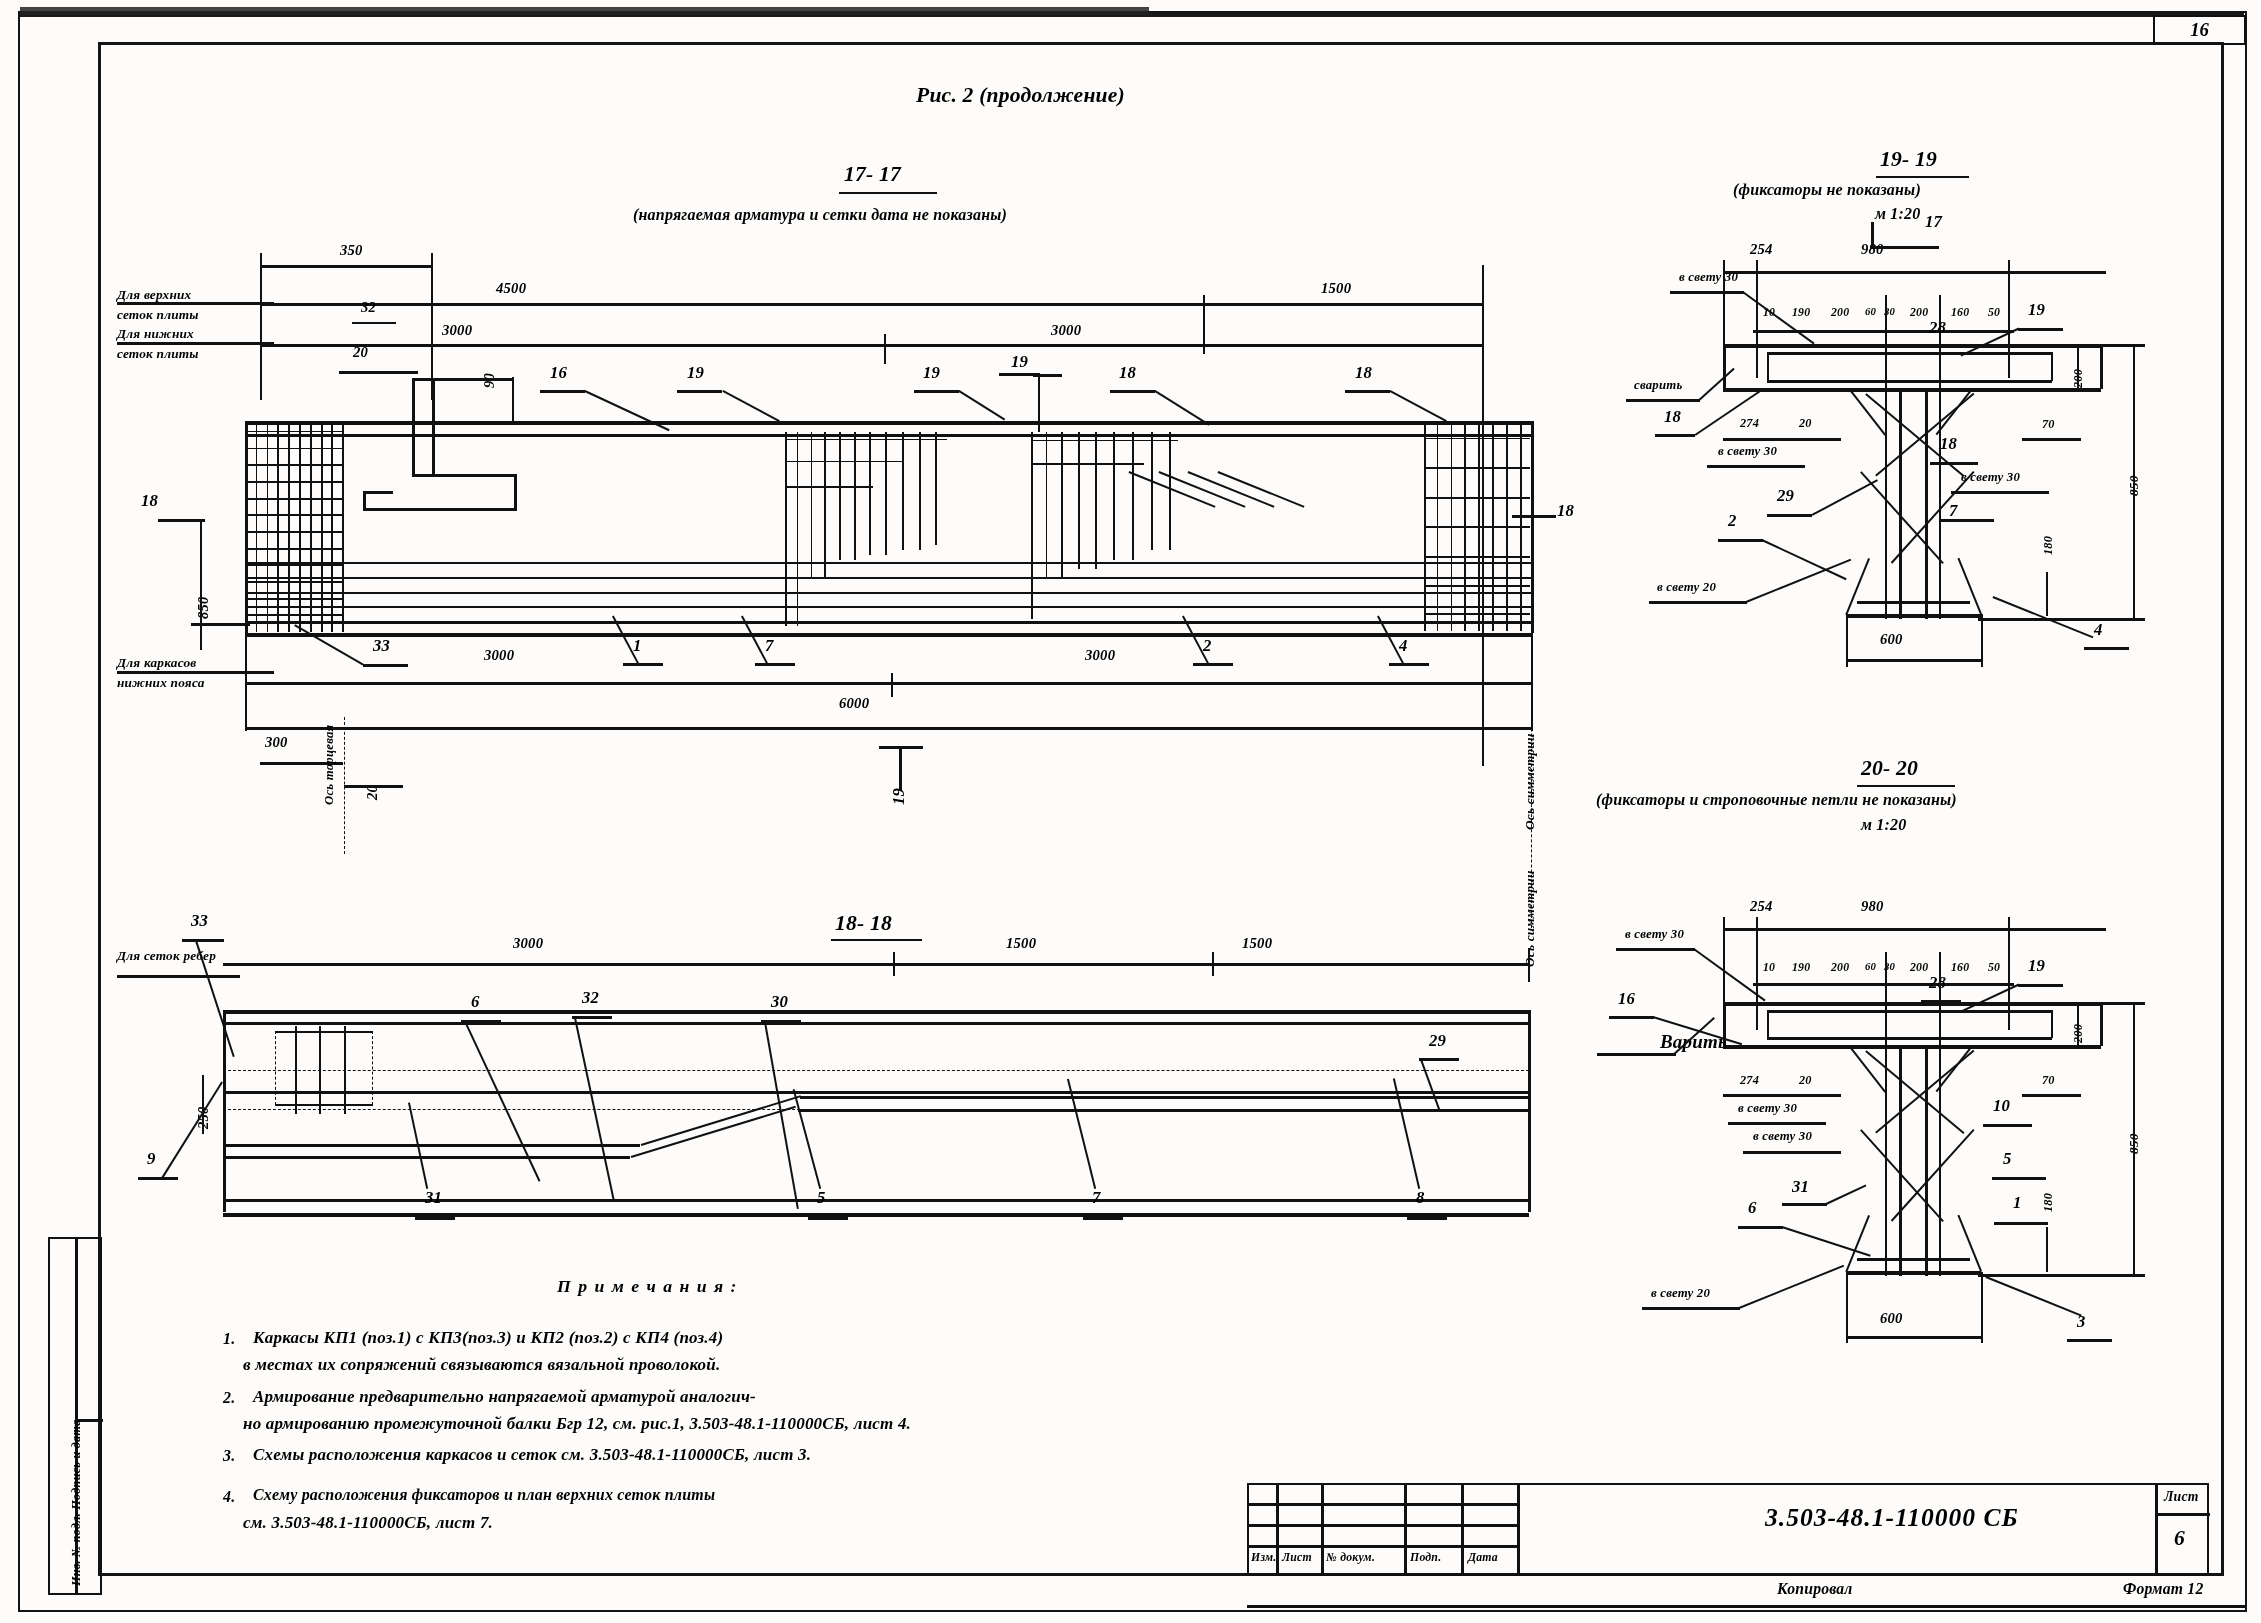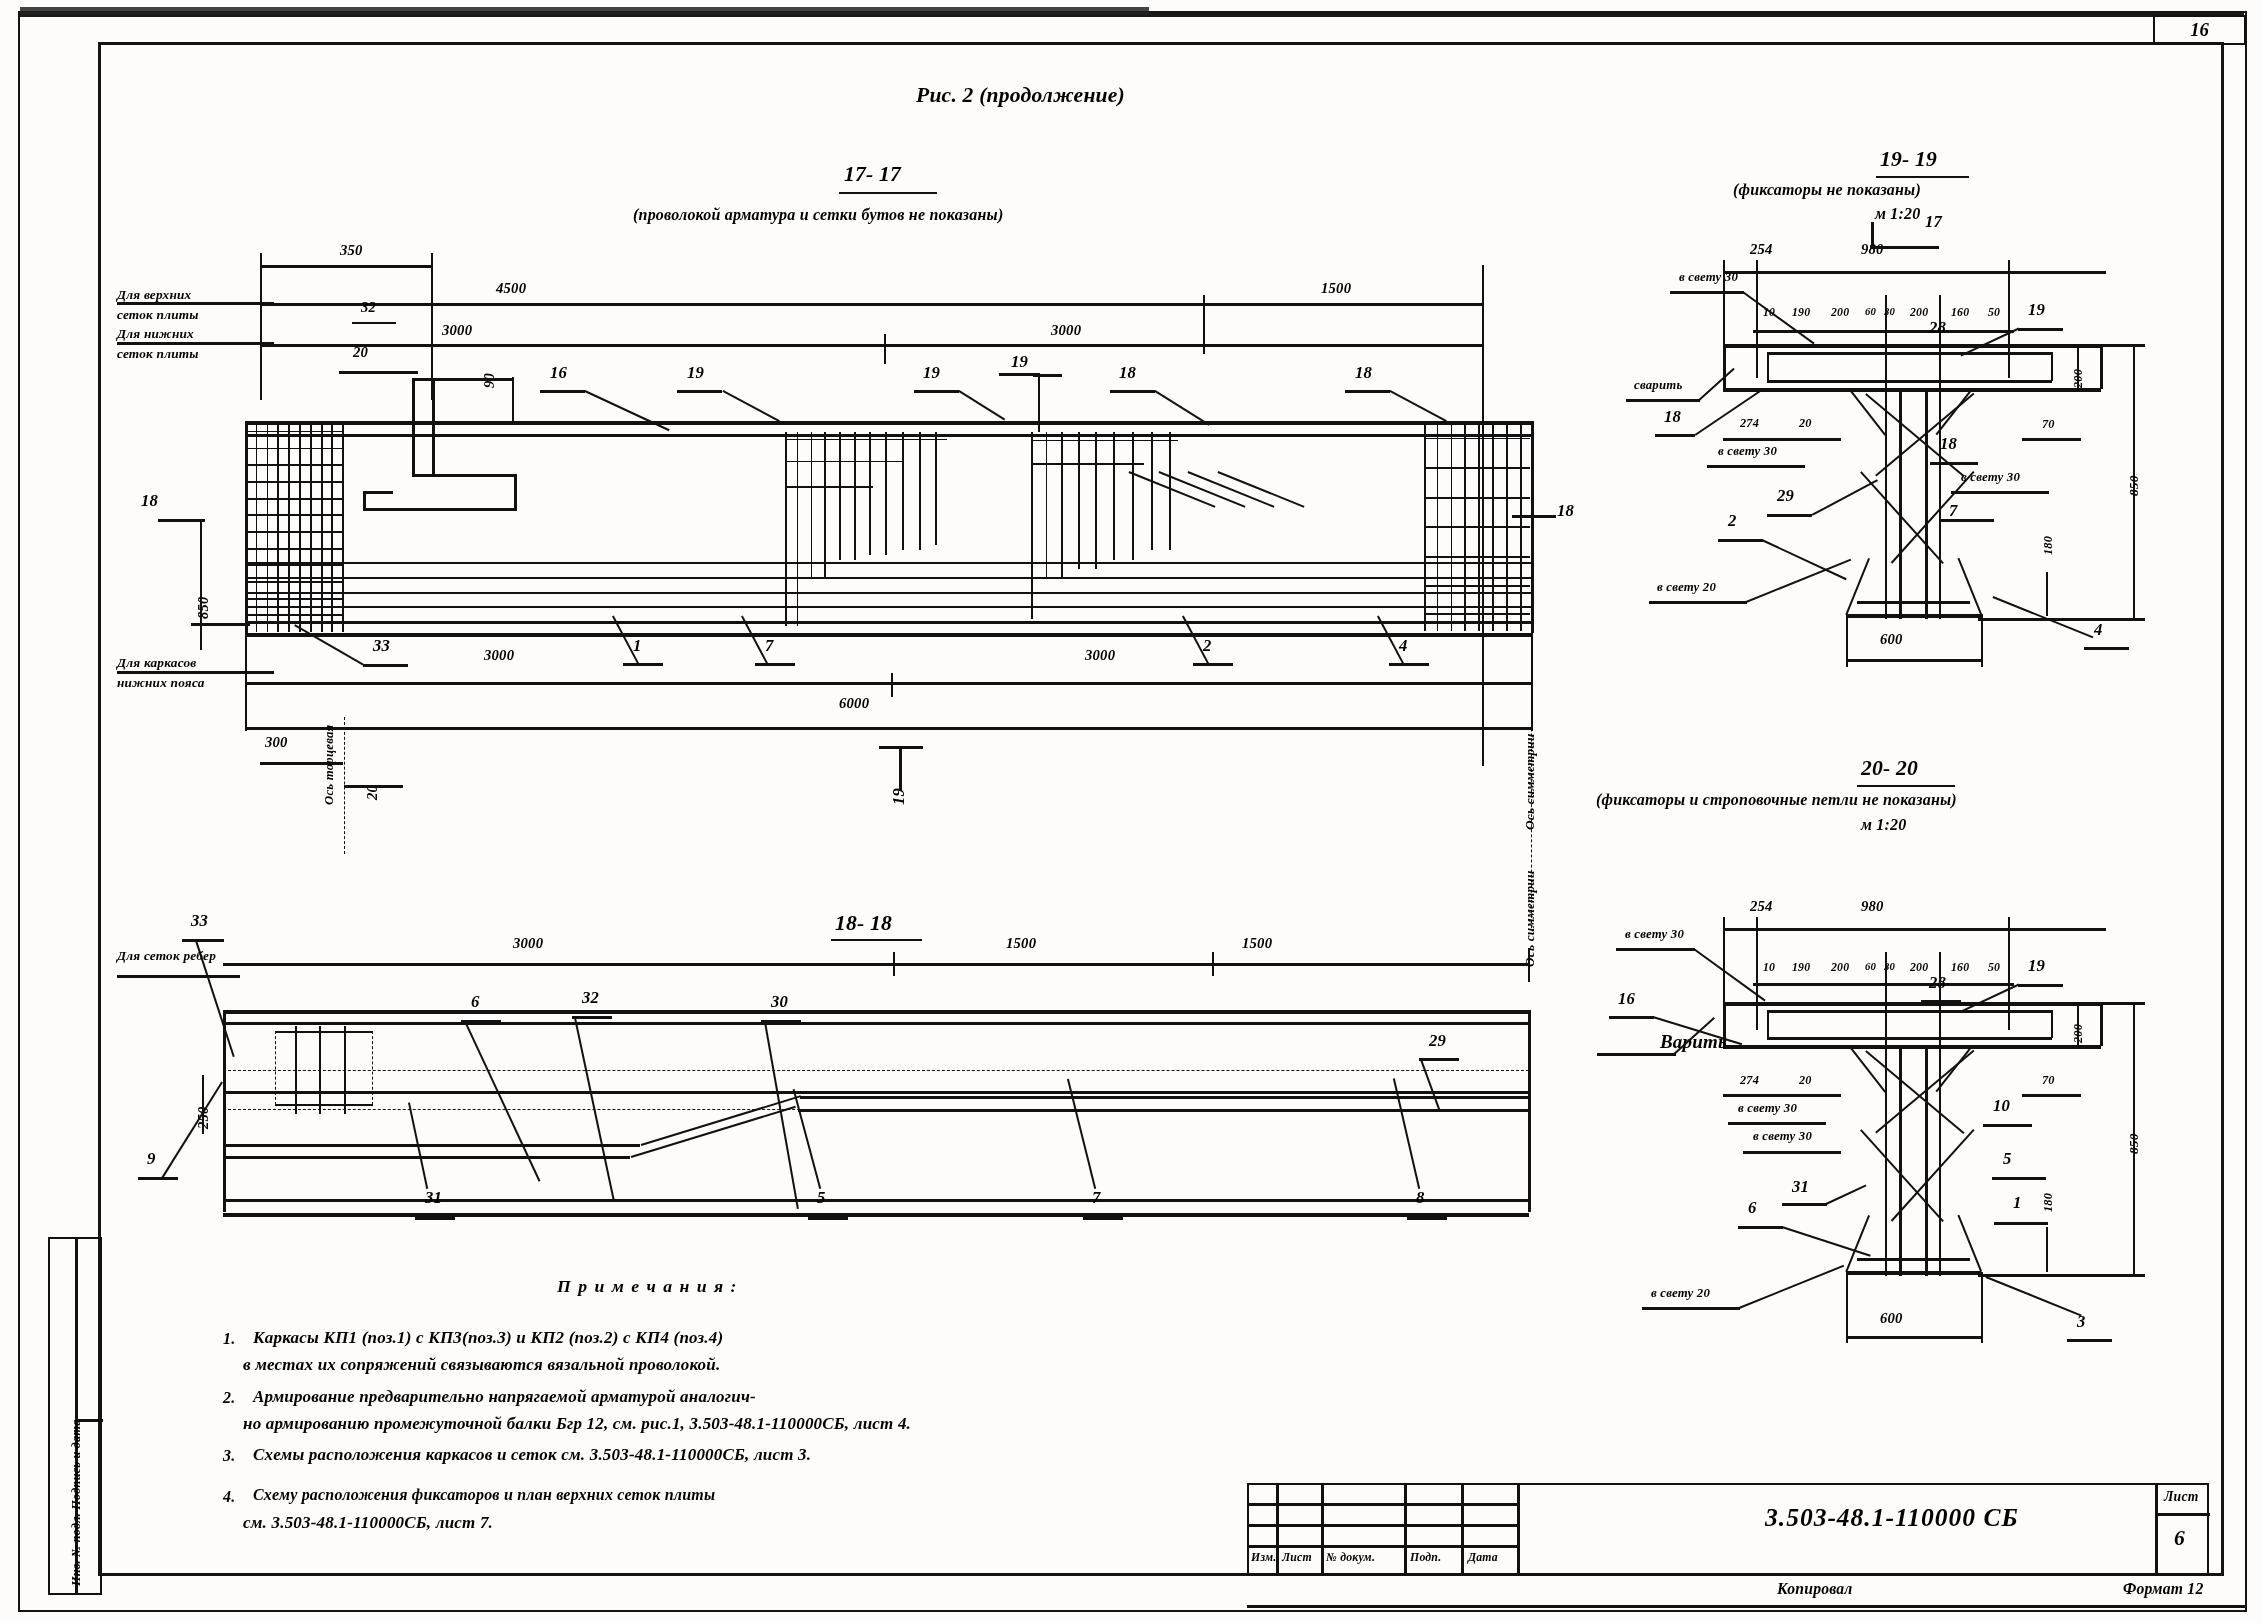--- a/index.html
+++ b/index.html
@@ -59,21 +59,21 @@
 
   <div class="ln h3" style="left:19.6px;top:12.8px;width:2224px;background:#1a1a1a;"></div>
   <div class="ln" style="left:19.6px;top:6.9px;width:1129px;height:7.9px;background:#222;opacity:.85;"></div>
 
   <div class="topnum">16</div>
 
   <div class="t ttl" style="left:916px;top:83px;">Рис. 2 (продолжение)</div>
 
   <div class="t ttl" style="left:844px;top:162px;text-align:center;">17- 17</div>
   <div class="ul" style="left:839px;top:192px;width:98px;"></div>
-  <div class="t sub" style="left:633px;top:206px;">(проволокой арматура и сетки бутов не показаны)</div>
+  <div class="t sub" style="left:633px;top:206px;">(напрягаемая арматура и сетки дата не показаны)</div>
 
   <div class="t" style="left:117px;top:287px;font-size:13.3px;">Для верхних</div>
   <div class="t" style="left:117px;top:307px;font-size:13.3px;">сеток плиты</div>
   <div class="t" style="left:117px;top:326px;font-size:13.3px;">Для нижних</div>
   <div class="t" style="left:117px;top:346px;font-size:13.3px;">сеток плиты</div>
   <div class="t" style="left:117px;top:655px;font-size:13.3px;">Для каркасов</div>
   <div class="t" style="left:117px;top:675px;font-size:13.3px;">нижних пояса</div>
 
   <div class="ln h2" style="left:117px;top:302px;width:157px;"></div>
   <div class="ln h2" style="left:117px;top:342px;width:157px;"></div>

